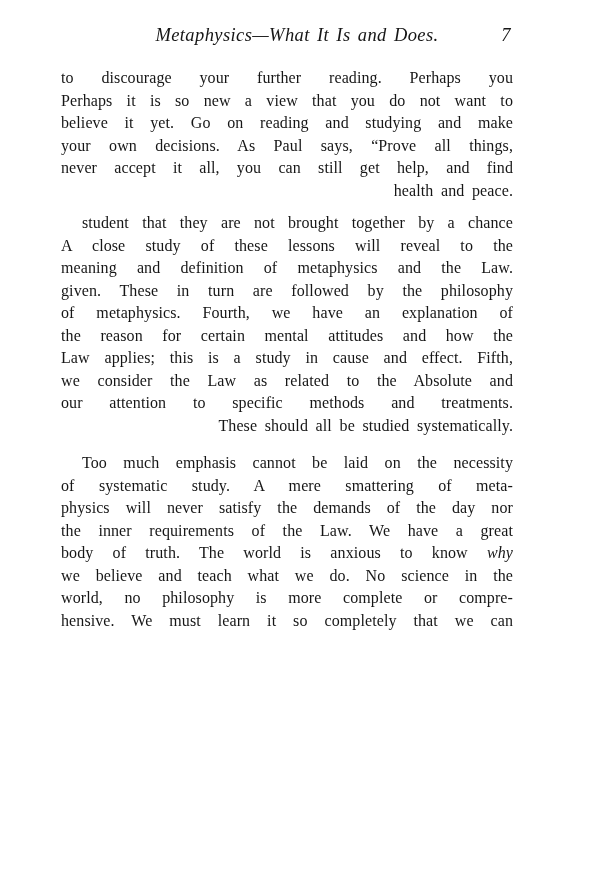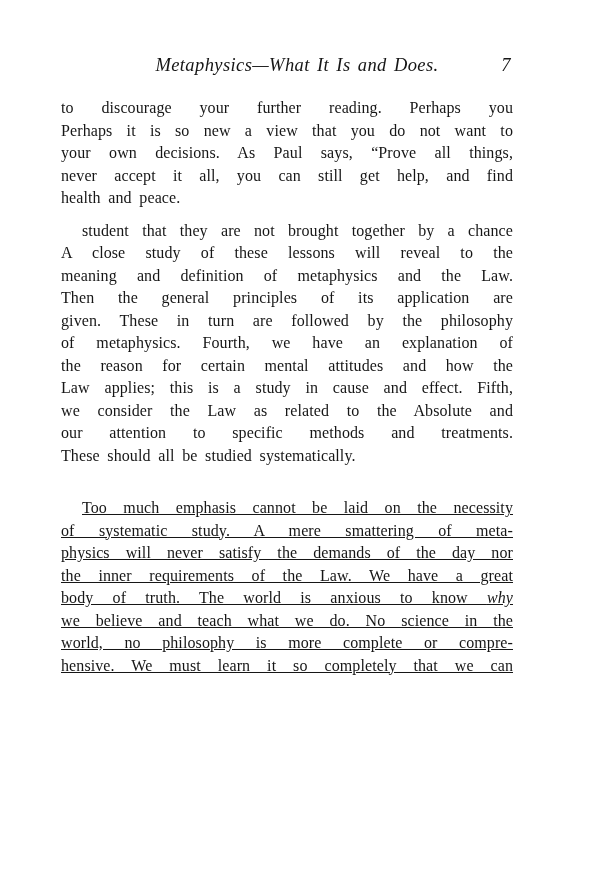--- a/index.html
+++ b/index.html
@@ -11,21 +11,21 @@
     width: 600px;
     height: 874px;
     overflow: hidden;
     font-family: "Liberation Serif", serif;
     color: #161616;
   }
   .page {
     position: relative;
     width: 452px;
     margin-left: 61px;
-    padding-top: 54px;
+    padding-top: 24px;
   }
   .running-header {
     position: relative;
     height: 23px;
     font-style: italic;
     font-size: 18.5px;
     line-height: 23px;
     letter-spacing: 0.4px;
   }
   .running-title {
@@ -41,24 +41,24 @@
     font-style: italic;
   }
   .text-block {
     margin-top: 20px;
     font-size: 16px;
     line-height: 22.5px;
     letter-spacing: 0.1px;
   }
   .paragraph { margin: 0; }
   .paragraph + .paragraph { margin-top: 10px; }
-  .paragraph:nth-child(3) { margin-top: 30px; text-decoration: underline; }
+  .paragraph:nth-child(3) { margin-top: 15px; }
   .paragraph.indent .line:first-child { text-indent: 21px; }
   .line {
-    text-align: left;
+    text-align: right;
     white-space: normal;
   }
   .line.justified {
     text-align: justify;
     text-align-last: justify;
   }
   .line.wide {
     word-spacing: 0.22em;
   }
   .em { font-style: italic; }
@@ -69,29 +69,29 @@
 <div class="page">
   <div class="running-header">
     <span class="running-title">Metaphysics—What It Is and Does.</span>
     <span class="page-number">7</span>
   </div>
 
   <div class="text-block">
       <div class="paragraph">
         <div class="line justified">to discourage your further reading. Perhaps you</div>
         <div class="line justified">Perhaps it is so new a view that you do not want to</div>
+        <div class="line justified">believe it yet. Go on reading and studying and make</div>
         <div class="line justified">your own decisions. As Paul says, “Prove all things,</div>
         <div class="line justified">never accept it all, you can still get help, and find</div>
         <div class="line wide">health and peace.</div>
       </div>
       <div class="paragraph indent">
         <div class="line justified">student that they are not brought together by a chance</div>
         <div class="line justified">A close study of these lessons will reveal to the</div>
         <div class="line justified">meaning and definition of metaphysics and the Law.</div>
-        <div class="line justified">Then the general principles of its application are</div>
         <div class="line justified">given. These in turn are followed by the philosophy</div>
         <div class="line justified">of metaphysics. Fourth, we have an explanation of</div>
         <div class="line justified">the reason for certain mental attitudes and how the</div>
         <div class="line justified">Law applies; this is a study in cause and effect. Fifth,</div>
         <div class="line justified">we consider the Law as related to the Absolute and</div>
         <div class="line justified">our attention to specific methods and treatments.</div>
         <div class="line wide">These should all be studied systematically.</div>
       </div>
       <div class="paragraph indent">
         <div class="line justified">Too much emphasis cannot be laid on the necessity</div>

